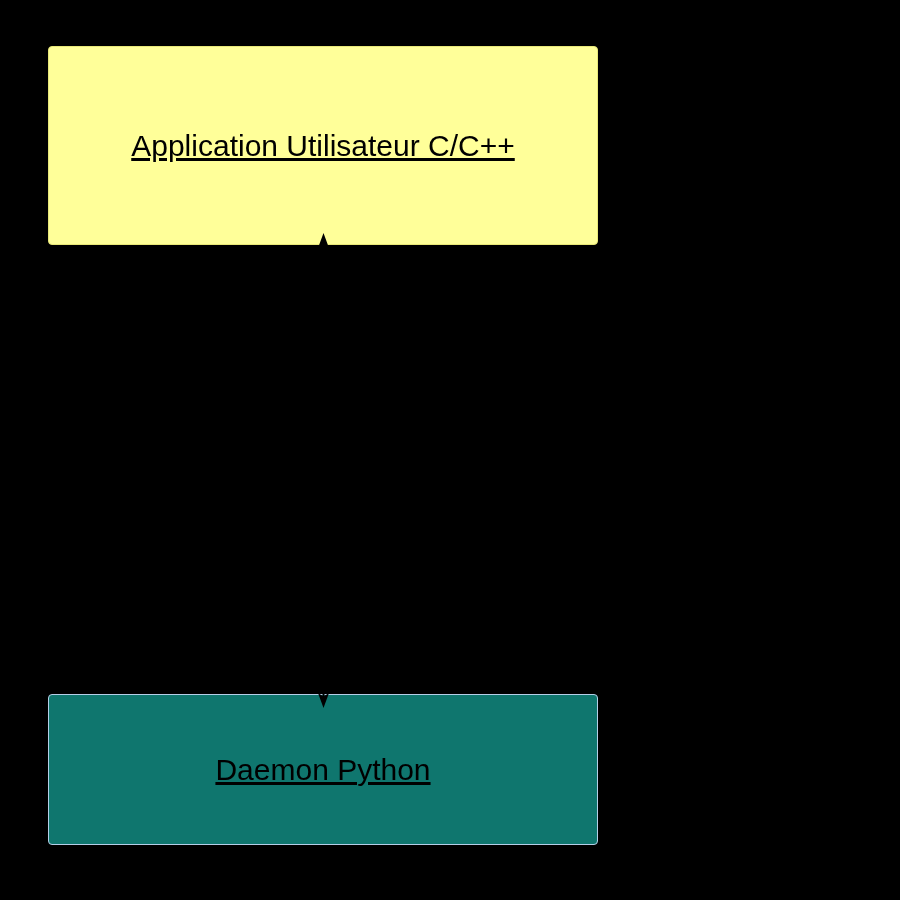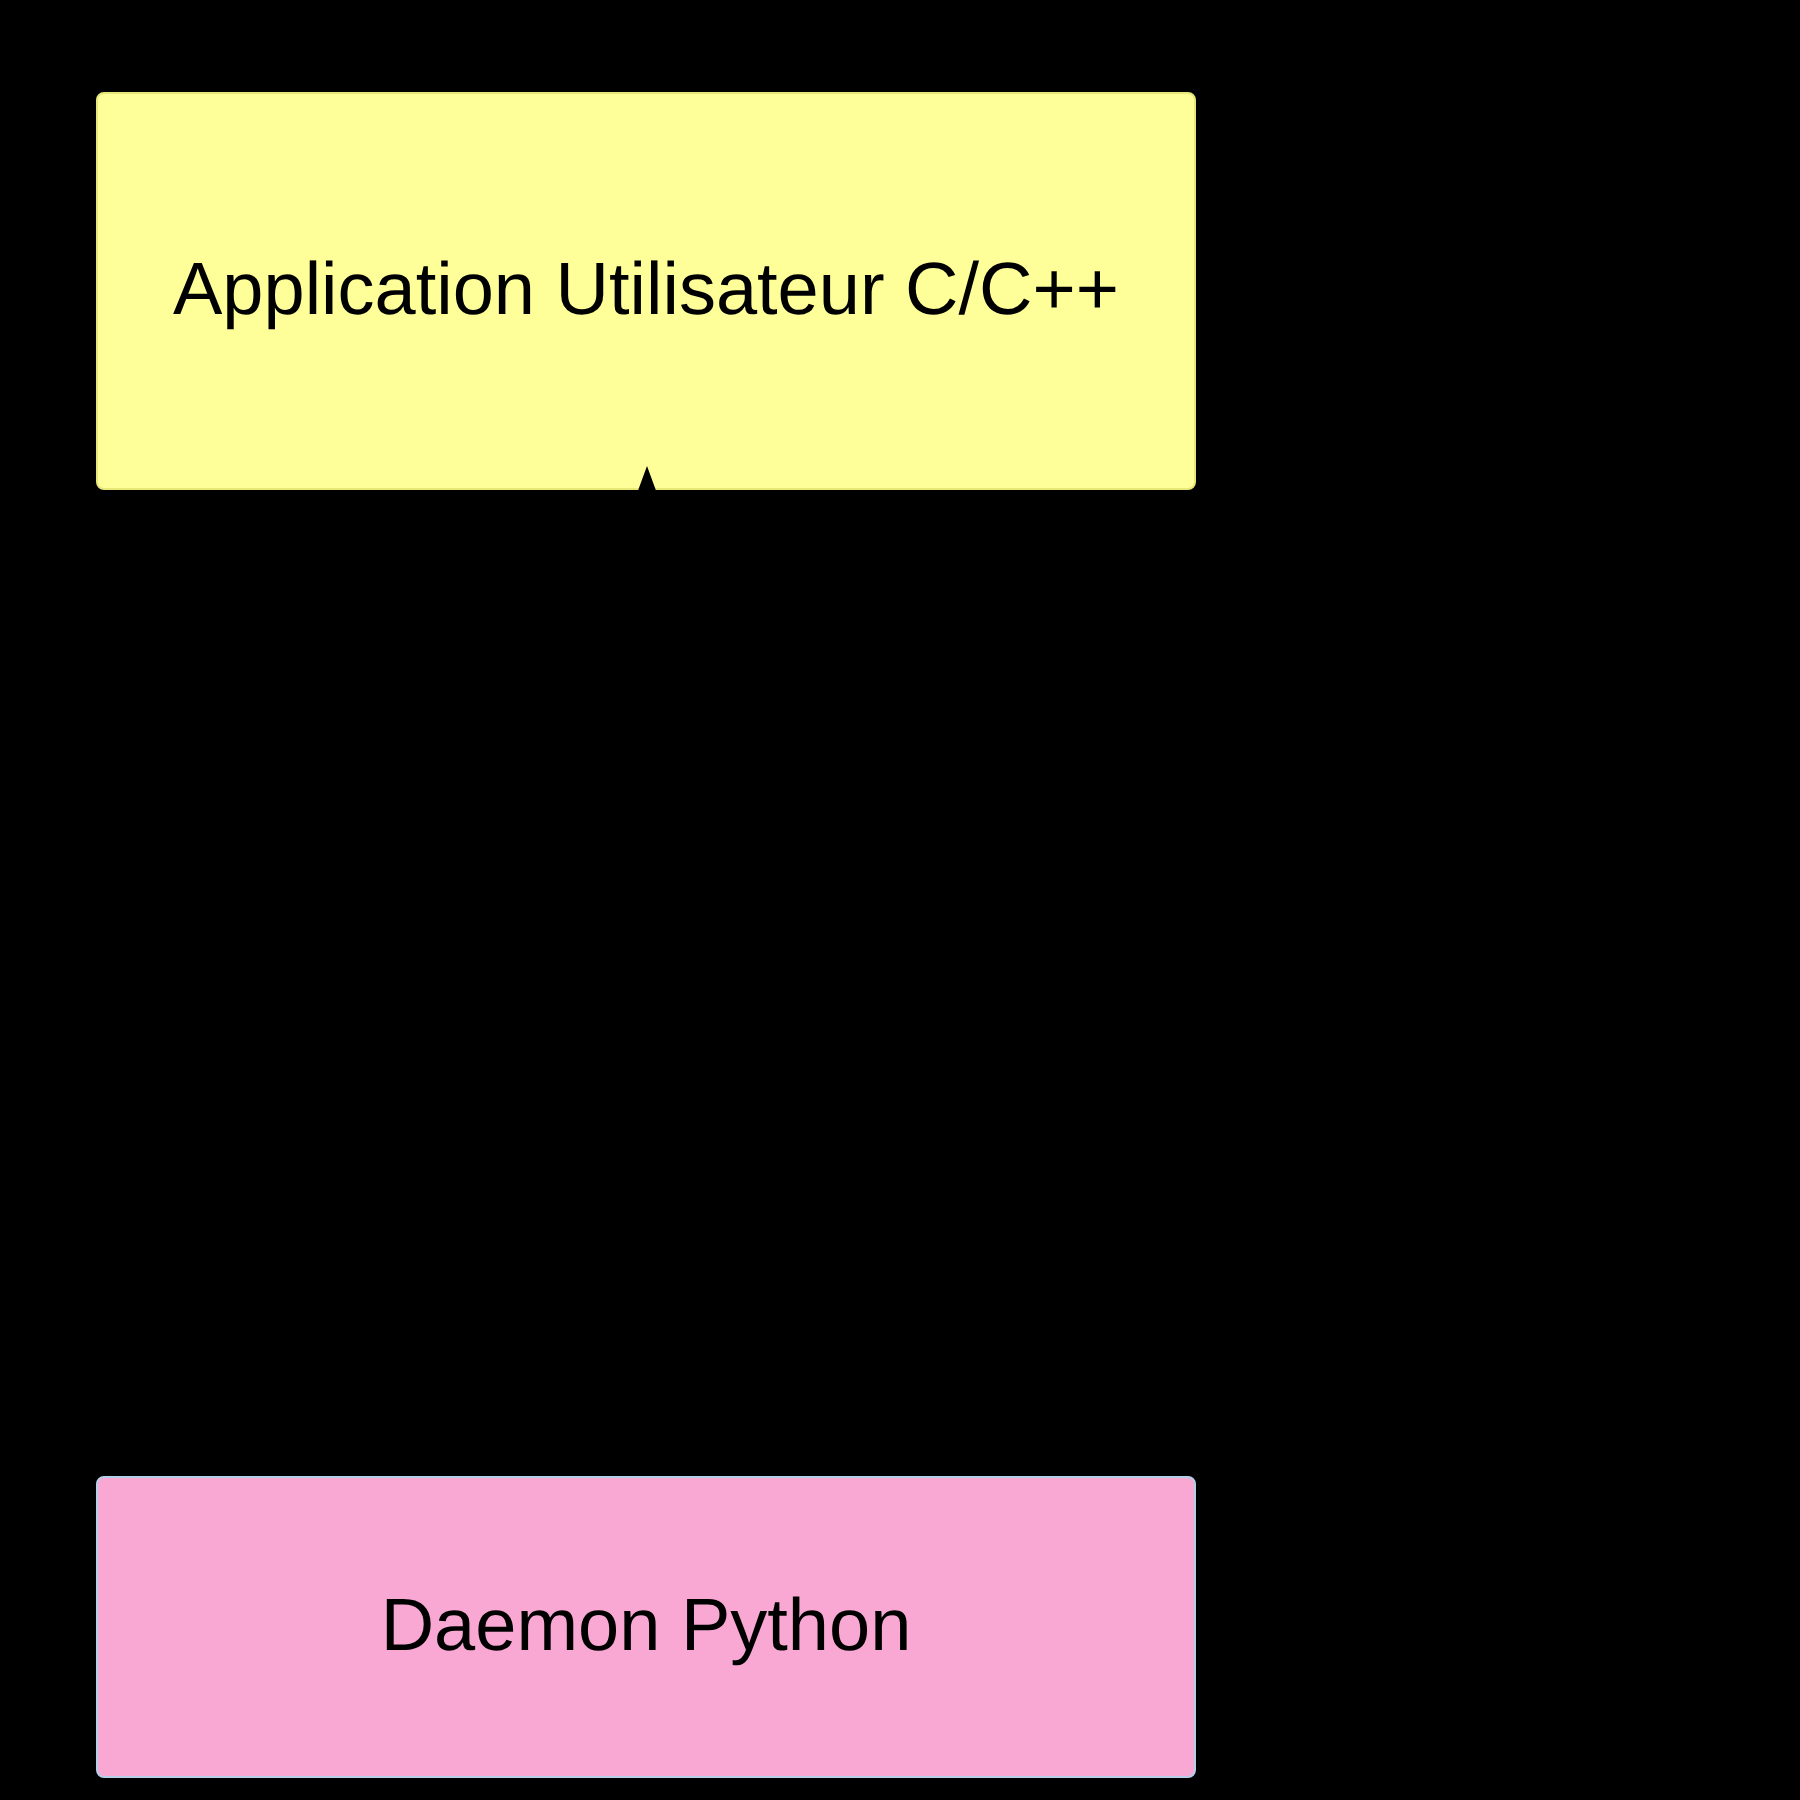--- a/index.html
+++ b/index.html
@@ -24,24 +24,25 @@
     width: 550px;
     border-radius: 4px;
     border: 1px solid transparent;
     display: flex;
     align-items: center;
     justify-content: center;
     box-sizing: border-box;
   }
   .node-label {
     color: #000000;
-    font-size: 37px;
+    font-size: 30px;
     line-height: 1.2;
     white-space: nowrap;
     letter-spacing: 0px;
+    text-decoration: underline;
   }
   #node-app    { top: 46px;  height: 199px; }
   #node-lib    { top: 355px; height: 152px; }
   #node-daemon { top: 694px; height: 151px; }
   .edges-overlay {
     position: absolute;
     top: 0;
     left: 0;
     width: 900px;
     height: 900px;
@@ -52,21 +53,21 @@
 </head>
 <body>
 
 <div class="canvas" style="background-color: rgb(0, 0, 0);">
 
   <div class="node" id="node-app" style="background-color: rgb(255, 255, 153); border-color: rgb(232, 232, 120);">
     <span class="node-label">Application Utilisateur C/C++</span>
   </div>
 
 
-  <div class="node" id="node-daemon" style="background-color: #f9a8d4; border-color: rgb(181, 207, 232); margin-top: 44px;">
+  <div class="node" id="node-daemon" style="background-color: #0f766e; border-color: rgb(181, 207, 232);">
     <span class="node-label">Daemon Python</span>
   </div>
 
   <svg class="edges-overlay" width="900" height="900" viewBox="0 0 900 900">
 
     <line x1="323.5" y1="240" x2="323.5" y2="362" stroke-width="2" stroke="#000000"></line>
     <polygon points="323.5,233 329,248 323.5,244.5 318,248" fill="#000000"></polygon>
     <polygon points="323.5,369 318,354 323.5,357.5 329,354" fill="#000000"></polygon>
 
     <line x1="323.5" y1="502" x2="323.5" y2="701" stroke-width="2" stroke="#000000"></line>

